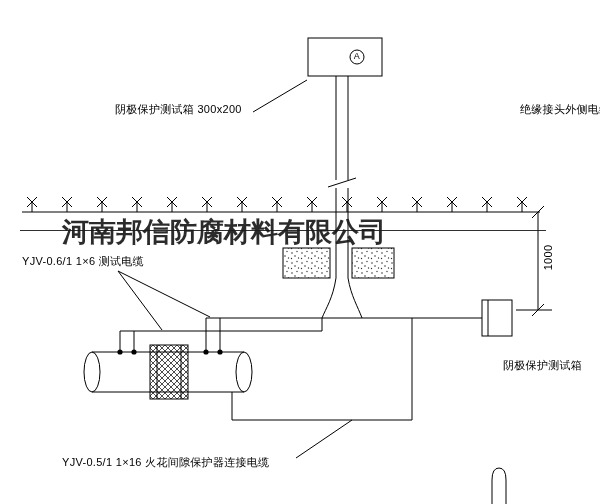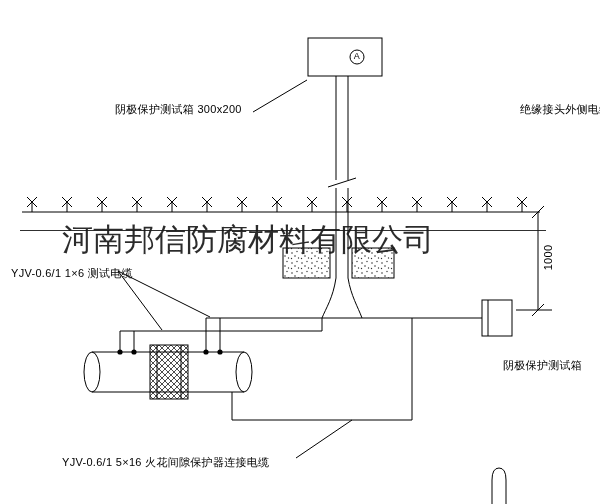--- a/index.html
+++ b/index.html
@@ -10,23 +10,23 @@
   .lbl {
     position:absolute; color:#000; font-size:11px; line-height:13px;
     white-space:nowrap; letter-spacing:0.3px;
   }
   .meter { font-size:9px; line-height:11px; width:10px; text-align:center; left:352px; top:51px; }
   .dim {
     left:531px; top:251px; width:34px; text-align:center;
     transform:rotate(-90deg); transform-origin:center center;
   }
   .watermark {
-    position:absolute; left:62px; top:217px; white-space:nowrap;
+    position:absolute; left:62px; top:209px; white-space:nowrap;
     font-family:"Liberation Serif","DejaVu Serif",serif;
-    font-size:31px; line-height:46px; font-weight:400;
+    font-size:27px; line-height:46px; font-weight:700;
     color:rgba(25,25,25,0.92); letter-spacing:0px;
   }
   .wm-line {
     position:absolute; left:20px; top:230px; width:526px; height:0;
     border-top:1.5px solid rgba(25,25,25,0.9);
   }
 </style>
 </head>
 <body>
 
@@ -142,25 +142,25 @@
       </g>
 
       <path d="M492,504 L492,480 Q492,468 499,468 Q506,468 506,480 L506,504"></path>
     </g>
   </svg>
 
   <span class="lbl" style="left:115px;top:103px;">阴极保护测试箱 300x200</span>
 
   <span class="lbl" style="left:520px;top:103px;">绝缘接头外侧电缆</span>
 
-  <span class="lbl" style="left:11px;top:255px;margin-top:12px;">YJV-0.6/1 1×6  测试电缆</span>
+  <span class="lbl" style="left:22px;top:255px;">YJV-0.6/1 1×6  测试电缆</span>
 
   <span class="lbl" style="left:503px;top:359px;">阴极保护测试箱</span>
 
-  <span class="lbl" style="left:62px;top:456px;">YJV-0.6/1 5×16  火花间隙保护器连接电缆</span>
+  <span class="lbl" style="left:62px;top:456px;">YJV-0.5/1 1×16  火花间隙保护器连接电缆</span>
 
   <span class="lbl meter">A</span>
 
   <span class="lbl dim">1000</span>
 
   <span class="watermark">河南邦信防腐材料有限公司</span>
   <div class="wm-line"></div>
 
 </div>
 

